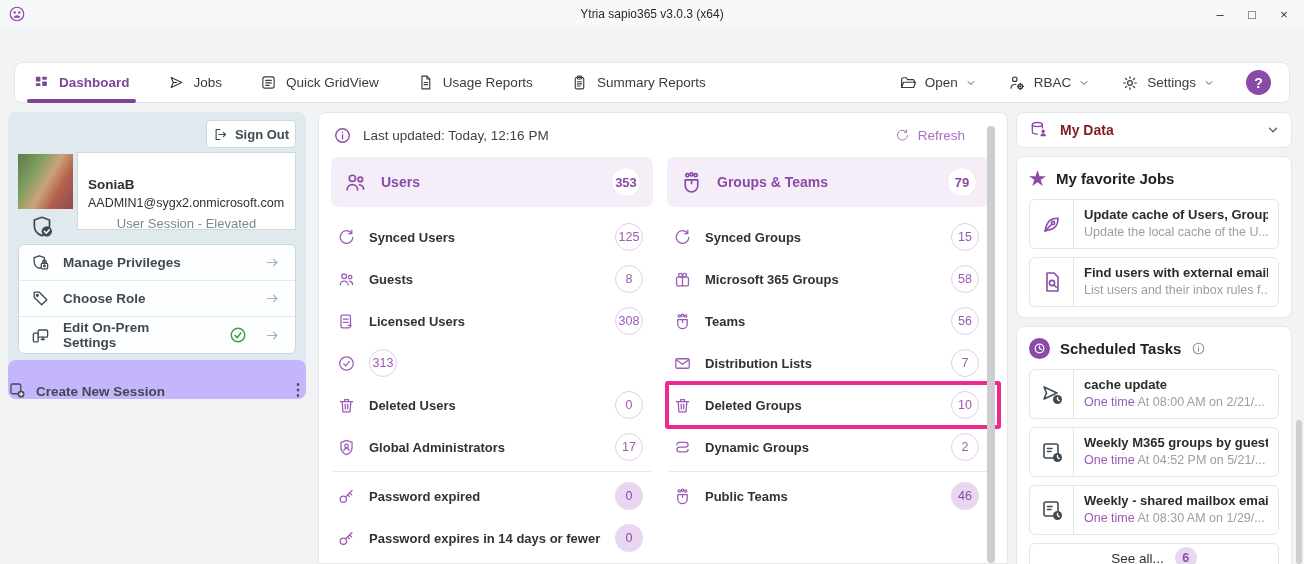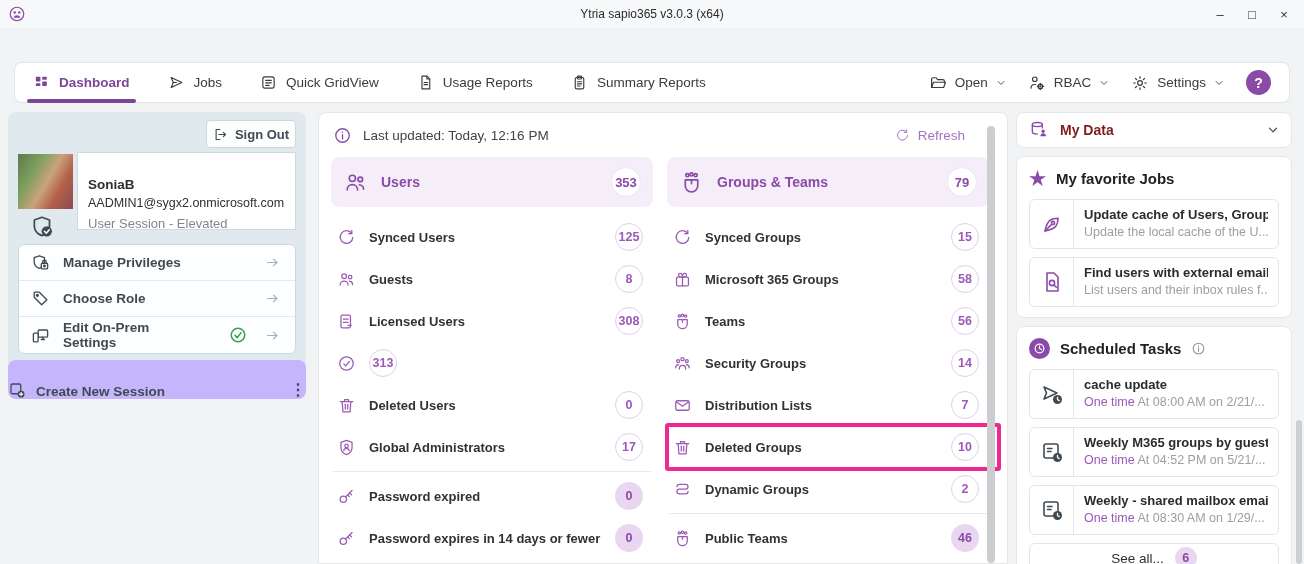--- a/index.html
+++ b/index.html
@@ -13,37 +13,37 @@
   .win-title { position:absolute; left:50%; top:7px; transform:translateX(-50%); font-size:12px; color:#2b2b2b; }
   .winctl { position:absolute; right:4px; top:1px; display:flex; }
   .winctl span { width:32px; height:26px; display:flex; align-items:center; justify-content:center; font-size:13px; color:#333; }
 
   
   .tabbar { position:absolute; left:14px; right:14px; top:62px; height:41px; background:#fff; border:1px solid #e3e6e8; border-radius:8px; display:flex; align-items:center; padding:0 18px; }
   .tab { display:flex; align-items:center; gap:9px; margin-right:38px; font-size:13.5px; color:#3b3b3b; position:relative; cursor:default; }
   .tab svg { width:17px; height:17px; }
   .tab.active { color:#7d4596; font-weight:700; }
   .tab.active::after { content:""; position:absolute; left:-6px; right:-6px; bottom:-12px; height:4px; border-radius:3px; background:#7d4596; }
-  .nav-actions { margin-left:auto; display:flex; align-items:center; gap:22px; }
+  .nav-actions { margin-left:auto; display:flex; align-items:center; gap:32px; }
   .nav-action { display:flex; align-items:center; gap:8px; font-size:13.5px; color:#3b3b3b; }
   .nav-action svg.lead { width:18px; height:18px; }
   .chev { width:10px; height:10px; color:#555; }
   .help-btn { width:25px; height:25px; border-radius:50%; background:#8a4aa8; color:#fff; font-weight:700; display:flex; align-items:center; justify-content:center; font-size:14px; }
 
   
   .sidebar { position:absolute; left:8px; top:112px; width:298px; height:287px; background:#dfe9ee; border-radius:8px; }
   .signout { position:absolute; top:8px; right:10px; width:90px; height:28px; background:#fdfefe; border:1px solid #ccd8de; border-radius:4px; display:flex; align-items:center; justify-content:center; gap:7px; font-size:13px; font-weight:700; color:#3f4a52; }
   .signout svg { width:15px; height:15px; }
   .user-block { position:absolute; top:40px; left:10px; right:10px; height:88px; }
   .avatar { position:absolute; left:0; top:2px; width:55px; height:55px; background:linear-gradient(120deg,#5c7a4f 0%,#7fa05e 30%,#caa37a 52%,#b4604a 72%,#8a4a55 100%); }
   .session-badge { position:absolute; left:12px; top:62px; width:26px; height:26px; color:#3f4a52; }
   .user-info { position:absolute; left:59px; top:0; right:0; height:78px; background:#fff; border:1px solid #cfdae0; padding:24px 10px; }
   .user-name { font-size:13.5px; font-weight:700; color:#2f2f2f; margin-bottom:4px; }
   .user-email { font-size:12.5px; color:#2f2f2f; margin-bottom:6px; white-space:nowrap; }
-  .user-session { font-size:13px; color:#7d8890; }
+  .user-session { font-size:13px; color:#7d8890;text-align:center; }
   .actions-box { position:absolute; top:132px; left:10px; right:10px; background:#fdfeff; border:1px solid #ccd8de; border-radius:6px; }
   .action-row { height:36px; display:flex; align-items:center; gap:13px; padding:0 12px; border-bottom:1px solid #e2eaee; font-size:13.5px; font-weight:700; color:#3f4a52; }
   .action-row:last-child { border-bottom:none;justify-content:space-between; }
   .action-row svg.lead { width:19px; height:19px; flex:none; }
   .spacer { flex:1; }
   .arrow { width:21px; height:15px; color:#9fb2bc; flex:none; }
   .ok-circle { width:18px; height:18px; color:#35a14b; flex:none; margin-right:2px; }
   .create-bar { position:absolute; left:0; right:0; top:248px; height:39px; background:#c4b5fd; border-radius:8px; display:flex; align-items:flex-end; gap:10px; padding:0 0; font-size:13.5px; font-weight:700; color:#3f4a52; }
   .create-bar svg.lead { width:18px; height:18px; }
   .kebab { margin-left:auto; font-size:16px; color:#3f4a52; }
@@ -58,21 +58,21 @@
   .cols { position:absolute; left:12px; top:44px; display:flex; gap:14px; }
   .card { width:322px; }
   .card-header { height:50px; background:#f5eef8; border-radius:8px; display:flex; align-items:center; padding:8px 12px; gap:13px; }
   .card-header svg { width:25px; height:25px; color:#8a4aa8; flex:none; }
   .card-title { font-size:14px; font-weight:700; color:#8a4aa8; flex:1; }
   .card-count { width:30px; height:30px; border-radius:50%; background:#fff; border:1px solid #f0e5f6; color:#8a4aa8; font-weight:700; font-size:13px; display:flex; align-items:center; justify-content:center; flex:none; }
   .rows { padding-top:9px; }
   .row { height:42px; display:flex; align-items:center; gap:13px; padding:0 10px 0 6px; position:relative; }
   .row svg.lead { width:19px; height:19px; color:#9a5cb5; flex:none; }
   .row-label { font-size:13px; font-weight:700; color:#323232; flex:1; white-space:nowrap; overflow:hidden; }
-  .badge { width:28px; height:28px; border-radius:50%; display:flex; align-items:center; justify-content:center; font-size:12.5px; font-weight:700; flex:none; }
+  .badge { width:28px; height:28px; border-radius:50%; display:flex; align-items:center; justify-content:center; font-size:12.5px; font-weight:400; flex:none; }
   .badge.outline { background:#fff; border:1.5px solid #e3cdee; color:#9c59b8; }
   .badge.filled { background:#e9d7f2; color:#8a4aa8; border:none; }
   .divider { height:1px; background:#e9e9e9; margin:3px 2px; }
   .row.highlight::before { content:""; position:absolute; left:-2px; right:-12px; top:-3px; bottom:-3px; border:4px solid #ee2a90; border-radius:3px; pointer-events:none; }
   .vscroll-main { position:absolute; top:13px; bottom:0; left:668px; width:8px; background:#cbcdce; border-radius:4px; }
 
   
   .right { position:absolute; left:1016px; top:112px; width:276px; }
   .panel { background:#fff; border:1px solid #e5e7e8; border-radius:8px; }
   .mydata { height:36px; display:flex; align-items:center; gap:11px; padding:0 12px; margin-bottom:8px; }
@@ -555,27 +555,20 @@
         </div>
         <div class="row">
           <svg class="lead">
               <use href="#i-teams"></use>
             </svg>
           <span class="row-label">Teams</span>
           <span class="badge outline">56</span>
         </div>
         <div class="row">
           <svg class="lead">
-              <use href="#i-people-trio"></use>
-            </svg>
-          <span class="row-label">Security Groups</span>
-          <span class="badge outline">14</span>
-        </div>
-        <div class="row">
-          <svg class="lead">
               <use href="#i-mail"></use>
             </svg>
           <span class="row-label">Distribution Lists</span>
           <span class="badge outline">7</span>
         </div>
         <div class="row highlight">
           <svg class="lead">
               <use href="#i-trash"></use>
             </svg>
           <span class="row-label">Deleted Groups</span>

